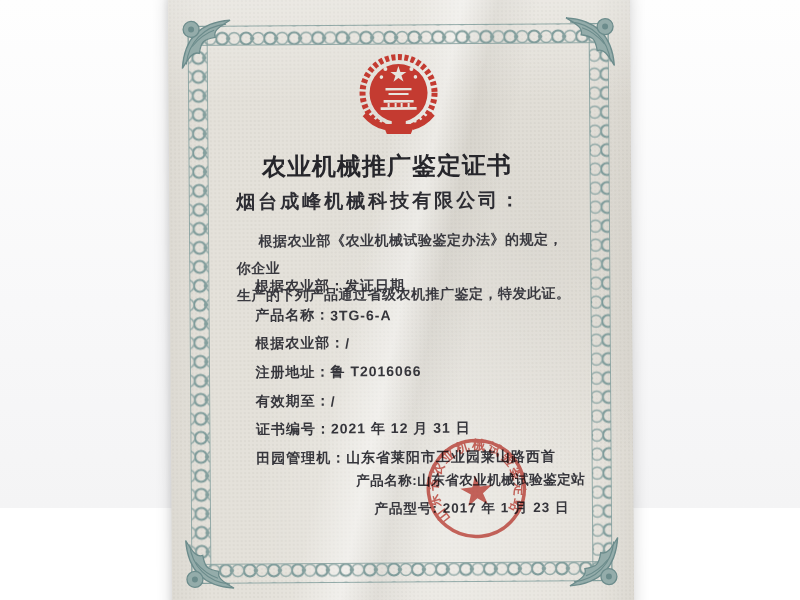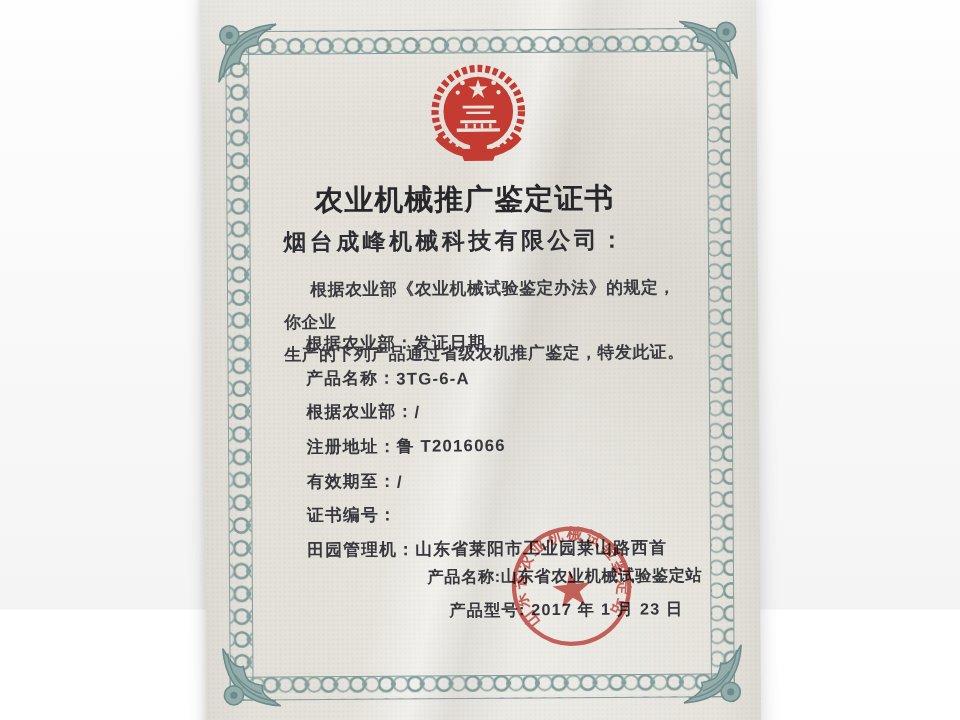--- a/index.html
+++ b/index.html
@@ -122,20 +122,21 @@
         <div class="frow">
           <span>注册地址：</span>
           <span>鲁 T2016066</span>
         </div>
         <div class="frow">
           <span>有效期至：</span>
           <span>/</span>
         </div>
         <div class="frow">
           <span>证书编号：</span>
+          <span>2021 年 12 月 31 日</span>
         </div>
         <div class="frow">
           <span>田园管理机：</span>
           <span>山东省莱阳市工业园莱山路西首</span>
         </div>
       </div>
 
       <div class="issuer">
         <span>产品名称:</span><span>山东省农业机械试验鉴定站</span>
       </div>

